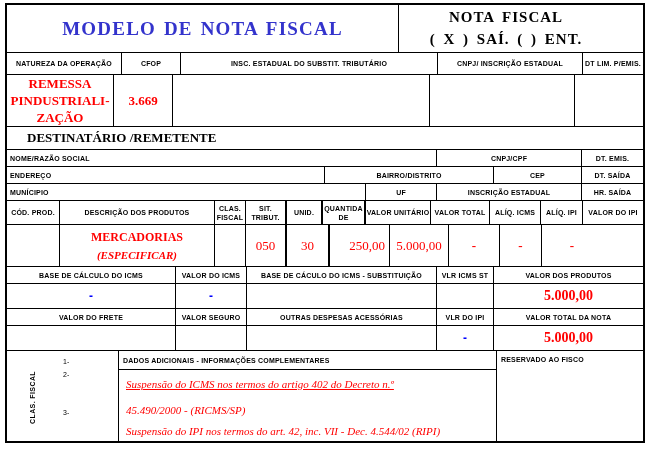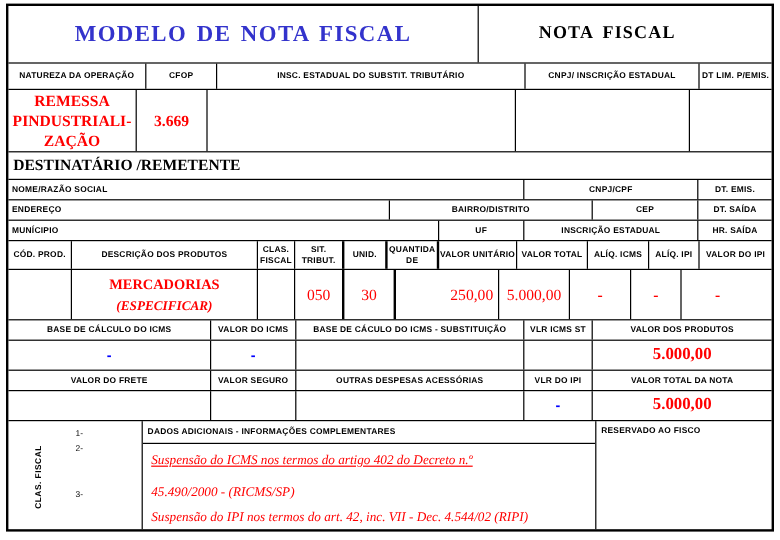--- a/index.html
+++ b/index.html
@@ -28,21 +28,21 @@
   .model-title{font:bold 19px "Liberation Serif",serif;color:var(--title-blue);
                letter-spacing:1.2px;word-spacing:2px;}
   .nf-box{flex-direction:column;justify-content:space-evenly;}
   .nf-line{font:bold 15px "Liberation Serif",serif;letter-spacing:1px;word-spacing:3px;}
 
   .natureza-val{font:bold 13px "Liberation Serif",serif;color:var(--value-red);
                 white-space:pre-line;line-height:17px;}
   .cfop-val{font:bold 13px "Liberation Serif",serif;color:var(--value-red);}
 
   .section-title{font:bold 13px "Liberation Serif",serif;justify-content:flex-start;
-                 text-align:left;padding-left:4px;}
+                 text-align:left;padding-left:20px;}
 
   .desc-cell{flex-direction:column;justify-content:space-evenly;}
   .merc{font:bold 12px "Liberation Serif",serif;color:var(--value-red);}
   .espec{font:bold italic 11px "Liberation Serif",serif;
          font-style:italic;color:var(--value-red);}
   .prod-val{font:13px "Liberation Serif",serif;color:var(--value-red);}
   .unid-val{letter-spacing:4px;padding-left:2px;}
   .right-al{justify-content:flex-end;text-align:right;padding-right:4px;}
 
   .total-big{font:bold 14px "Liberation Serif",serif;color:var(--value-red);}
@@ -65,20 +65,21 @@
 
 <div class="canvas">
   <div class="sheet">
 
     <div class="row" style="height:48px;">
       <div class="c" style="width:392px;">
         <span class="model-title">MODELO DE NOTA FISCAL</span>
       </div>
       <div class="c nf-box" style="width:214px;">
         <span class="nf-line">NOTA  FISCAL</span>
+        <span class="nf-line">( X ) SAÍ. (  ) ENT.</span>
       </div>
     </div>
 
     <div class="row" style="height:22px;">
       <div class="c" style="width:115px;">
         <span class="lbl">NATUREZA DA OPERAÇÃO</span>
       </div>
       <div class="c" style="width:59px;">
         <span class="lbl">CFOP</span>
       </div>
@@ -200,21 +201,21 @@
         <span class="merc">MERCADORIAS</span>
         <span class="espec">(ESPECIFICAR)</span>
       </div>
       <div class="c" style="width:31px;"></div>
       <div class="c thick" style="width:41px;text-align:center;">
         <span class="prod-val">050</span>
       </div>
       <div class="c thick" style="width:43px;">
         <span class="prod-val">30</span>
       </div>
-      <div class="c right-al" style="width:86px;align-items:center;">
+      <div class="c right-al" style="width:60px;align-items:center;">
         <span class="prod-val">250,00</span>
       </div>
       <div class="c" style="width:59px;">
         <span class="prod-val">5.000,00</span>
       </div>
       <div class="c" style="width:51px;">
         <span class="red-dash">-</span>
       </div>
       <div class="c" style="width:42px;">
         <span class="red-dash">-</span>

